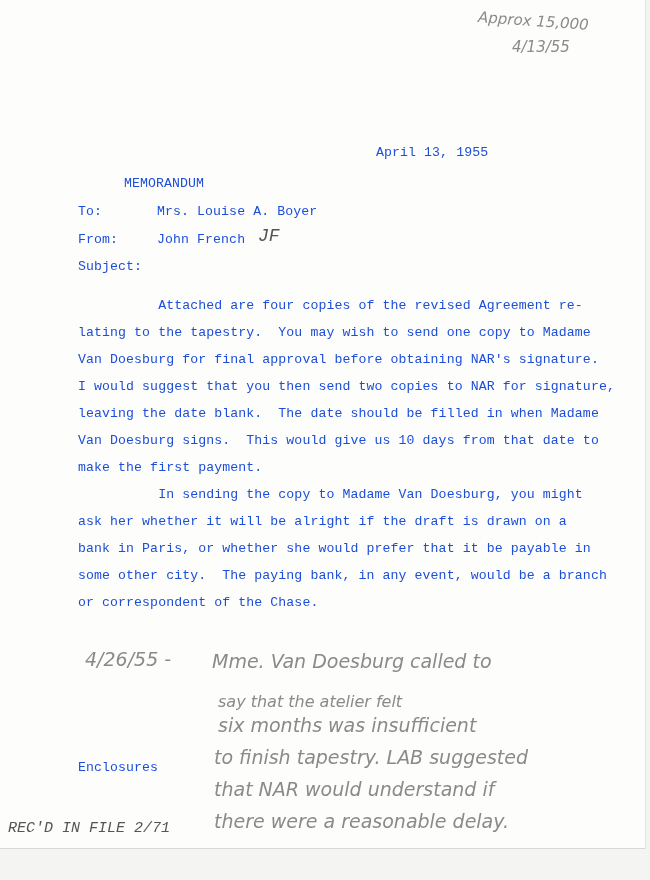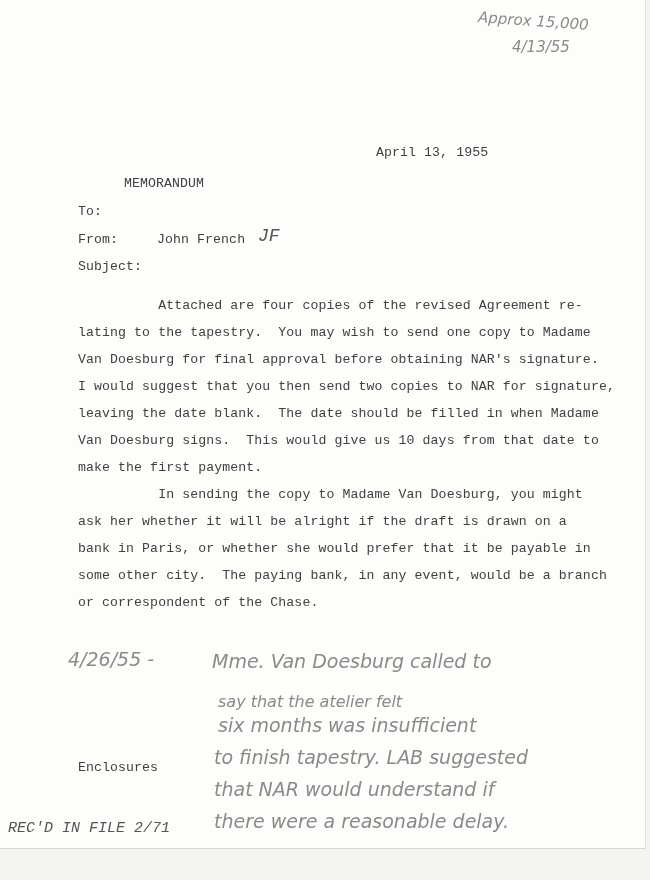--- a/index.html
+++ b/index.html
@@ -1,34 +1,35 @@
 <!DOCTYPE html>
 <html><head>
 <meta charset="utf-8">
 <style>
   html, body { margin:0; padding:0; }
   body { width:650px; height:880px; background:#f4f4f2; position:relative; overflow:hidden; }
   .page { position:absolute; left:0; top:0; width:645px; height:848px; background:#fdfdfc; border-right:1px solid #e2e2e0; border-bottom:1px solid #d8d8d6; }
-  .tw { font-family:"Liberation Mono","DejaVu Sans Mono",monospace; font-size:13.2px; color:#404040; position:absolute; white-space:nowrap; letter-spacing:0.1px; }
+  .tw { font-family:"Liberation Mono","DejaVu Sans Mono",monospace; font-size:13.2px; color:#1d4ed8; position:absolute; white-space:nowrap; letter-spacing:0.1px; }
   .hw { font-family:"DejaVu Sans", sans-serif; color:#8a8a8a; position:absolute; white-space:nowrap; font-style:italic; }
   .hw-dark { font-family:Liberation Mono, monospace; color:#555; position:absolute; white-space:nowrap; font-style:italic; }
   .line { position:absolute; left:78px; }
 </style>
 </head>
 <body>
 
 <div class="page">
 
   <div class="hw" style="left:478px; top:12px; font-size:15px; transform:rotate(4deg);">Approx 15,000</div>
   <div class="hw" style="left:512px; top:38px; font-size:15px;font-style:italic;">4/13/55</div>
 
   <div class="tw" style="left:376px; top:145px;">April 13, 1955</div>
   <div class="tw" style="left:78px; top:176px;padding-left:46px;">MEMORANDUM</div>
 
   <div class="tw" style="left:78px; top:204px;">To:</div>
+  <div class="tw" style="left:157px; top:204px;">Mrs. Louise A. Boyer</div>
 
   <div class="tw" style="left:78px; top:232px;">From:</div>
   <div class="tw" style="left:157px; top:232px;">John French</div>
   <div class="hw-dark" style="left:258px; top:226px; font-size:18px;">JF</div>
 
   <div class="tw" style="left:78px; top:259px;">Subject:</div>
 
   <div>
     <div class="tw line" style="top:298px; white-space:pre;">          Attached are four copies of the revised Agreement re-</div>
     <div class="tw line" style="top:325px; white-space:pre;">lating to the tapestry.  You may wish to send one copy to Madame</div>
@@ -38,21 +39,21 @@
     <div class="tw line" style="top:433px; white-space:pre;">Van Doesburg signs.  This would give us 10 days from that date to</div>
     <div class="tw line" style="top:460px; white-space:pre;">make the first payment.</div>
     <div class="tw line" style="top:487px; white-space:pre;">          In sending the copy to Madame Van Doesburg, you might</div>
     <div class="tw line" style="top:514px; white-space:pre;">ask her whether it will be alright if the draft is drawn on a</div>
     <div class="tw line" style="top:541px; white-space:pre;">bank in Paris, or whether she would prefer that it be payable in</div>
     <div class="tw line" style="top:568px; white-space:pre;">some other city.  The paying bank, in any event, would be a branch</div>
     <div class="tw line" style="top:595px; white-space:pre;">or correspondent of the Chase.</div>
   </div>
 
   <div>
-    <div class="hw" style="left:68px; top:648px; font-size:19px;">4/26/55  -</div>
+    <div class="hw" style="left:85px; top:648px; font-size:19px;">4/26/55  -</div>
     <div class="hw" style="left:212px; top:650px; font-size:19px;">Mme. Van Doesburg called to</div>
     <div class="hw" style="left:218px; top:692px; font-size:16px;">say that the atelier felt</div>
     <div class="hw" style="left:218px; top:714px; font-size:19px;">six months was insufficient</div>
     <div class="hw" style="left:214px; top:746px; font-size:19px;">to finish tapestry. LAB suggested</div>
     <div class="hw" style="left:214px; top:778px; font-size:19px;">that NAR would understand if</div>
     <div class="hw" style="left:214px; top:810px; font-size:19px;">there were a reasonable delay.</div>
   </div>
 
   <div class="tw" style="left:78px; top:760px;">Enclosures</div>
 

